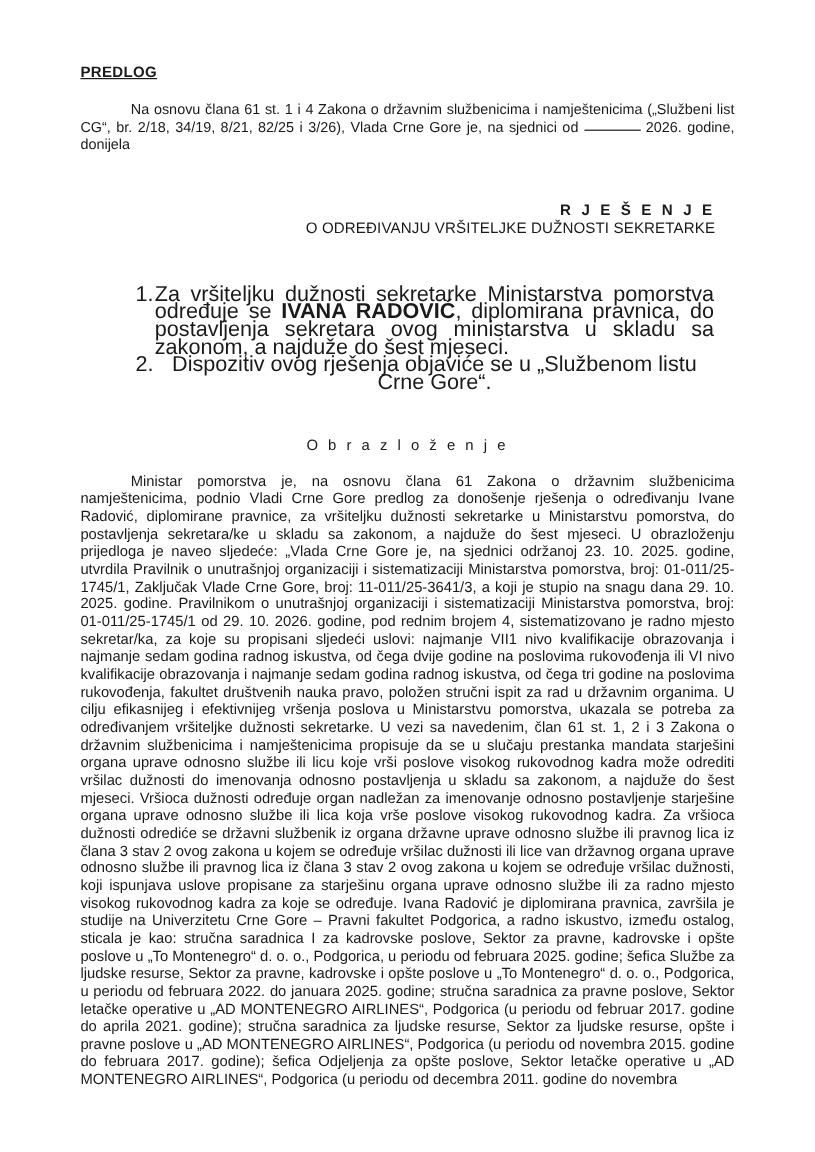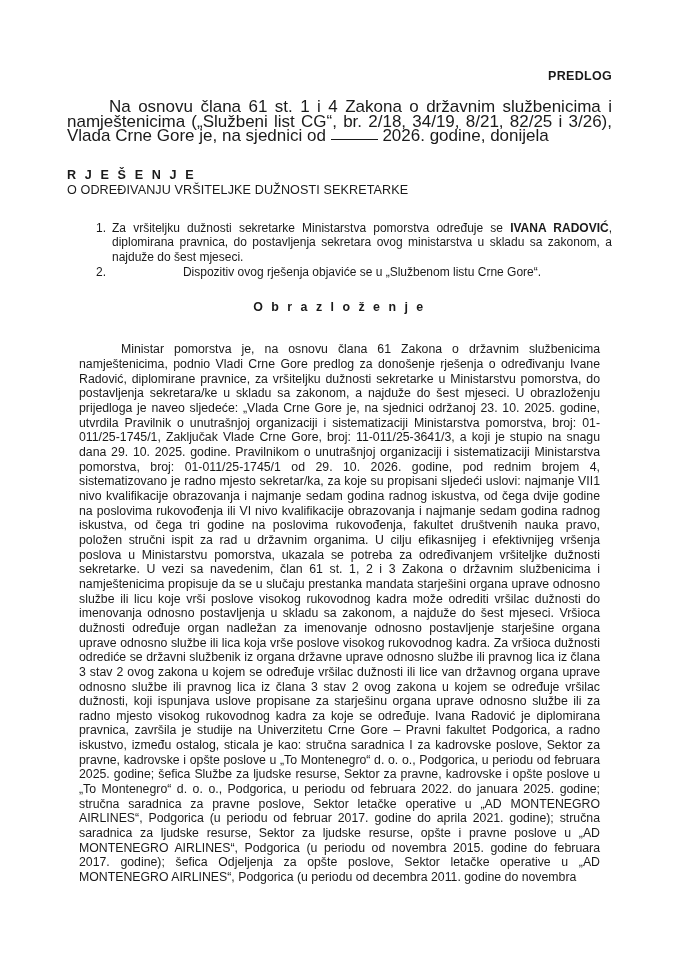--- a/index.html
+++ b/index.html
@@ -22,69 +22,70 @@
   }
   .content {
     position: absolute;
     left: 67px;
     top: 0;
     width: 545px; 
   }
   .doc-tag {
     font-size: 12.5px;
     font-weight: bold;
-    text-align: right;
+    text-align: left;
     letter-spacing: 0.3px;
     margin: 0;
-    padding-top: 69px;
+    padding-top: 53px;
+    text-decoration: underline;
   }
   .preamble {
-    font-size: 17px;
+    font-size: 12px;
     line-height: 14.7px;
     text-align: justify;
     text-justify: inter-word;
     margin: 0;
     padding-top: 17px;
   }
   .preamble .indent {
     display: inline-block;
     width: 42px;
   }
   .blank-line {
     display: inline-block;
     border-bottom: 1px solid #1a1a1a;
     width: 47px;
     vertical-align: 1px;
   }
   .title-block {
-    text-align: left;
-    margin: 0;
+    text-align: right;
+    margin: 16px;
     padding-top: 24px;
   }
   .title-main {
     font-size: 12.6px;
     font-weight: bold;
     letter-spacing: 2.6px;
     line-height: 15px;
     margin: 0;
   }
   .title-sub {
     font-size: 12.6px;
     font-weight: normal;
     line-height: 15.5px;
     margin: 0;
     letter-spacing: 0.1px;
   }
   ol.dispositive {
-    margin: 0;
+    margin: 17px;
     padding: 0;
     padding-top: 22px;
     list-style: none;
     counter-reset: item;
-    font-size: 12px;
+    font-size: 18px;
     line-height: 14.7px;
   }
   ol.dispositive > li {
     position: relative;
     padding-left: 45px;
     text-align: justify;
     text-justify: inter-word;
     counter-increment: item;
     margin: 0;
   }
@@ -95,31 +96,31 @@
     top: 0;
     width: 14px;
     text-align: left;
   }
   ol.dispositive > li.no-justify {
     text-align: center;
   }
   .reasoning-heading {
     text-align: center;
     font-size: 12.4px;
-    font-weight: bold;
+    font-weight: normal;
     letter-spacing: 2.5px;
     margin: 0;
     padding-top: 21px;
   }
   .body-par {
     font-size: 12.3px;
     line-height: 14.65px;
     text-align: justify;
     text-justify: inter-word;
-    margin: 12px;
+    margin: 0;
     padding-top: 16px;
     hyphens: none;
   }
   .body-par .indent {
     display: inline-block;
     width: 42px;
   }
   b, strong { font-weight: bold; }
 </style>
 </head>

